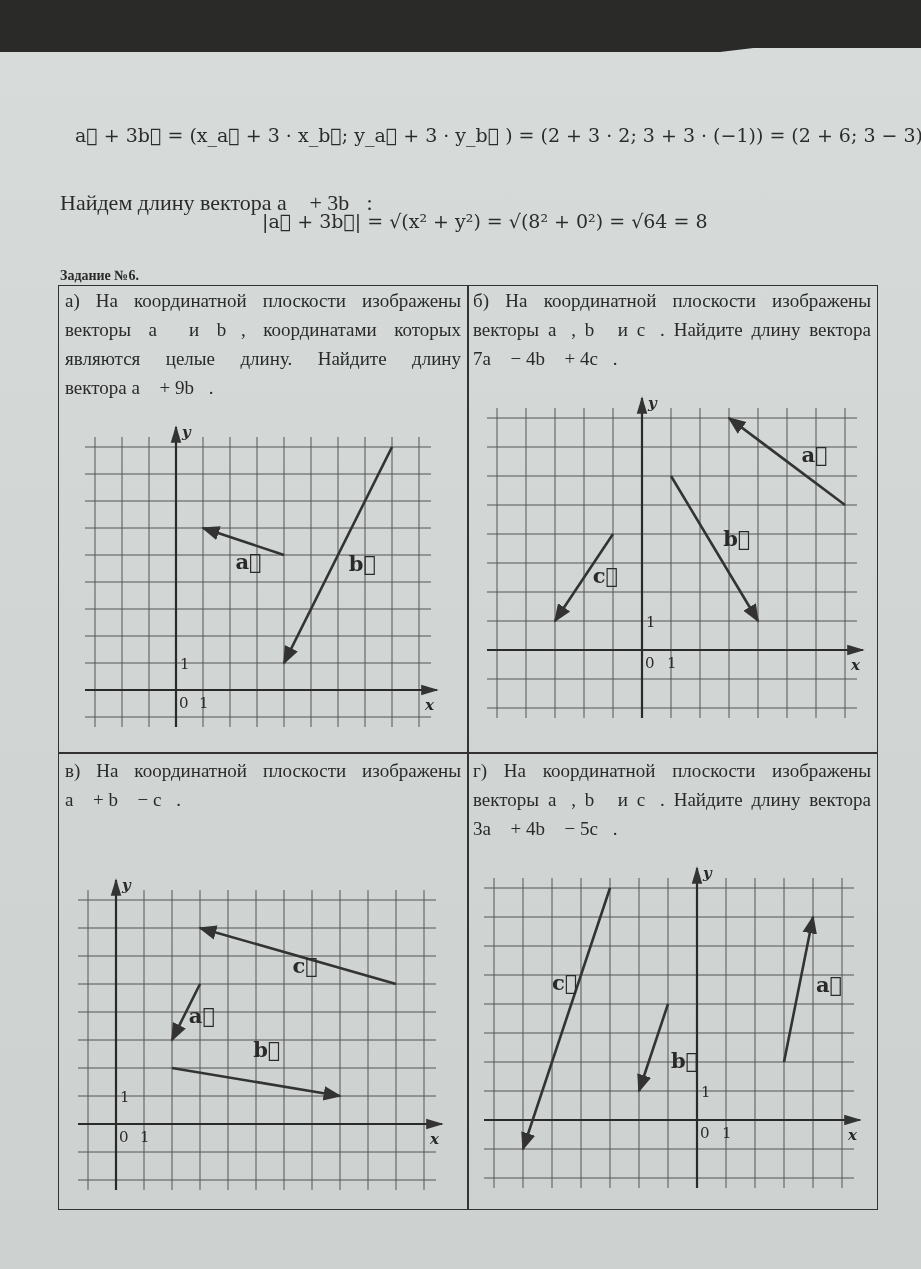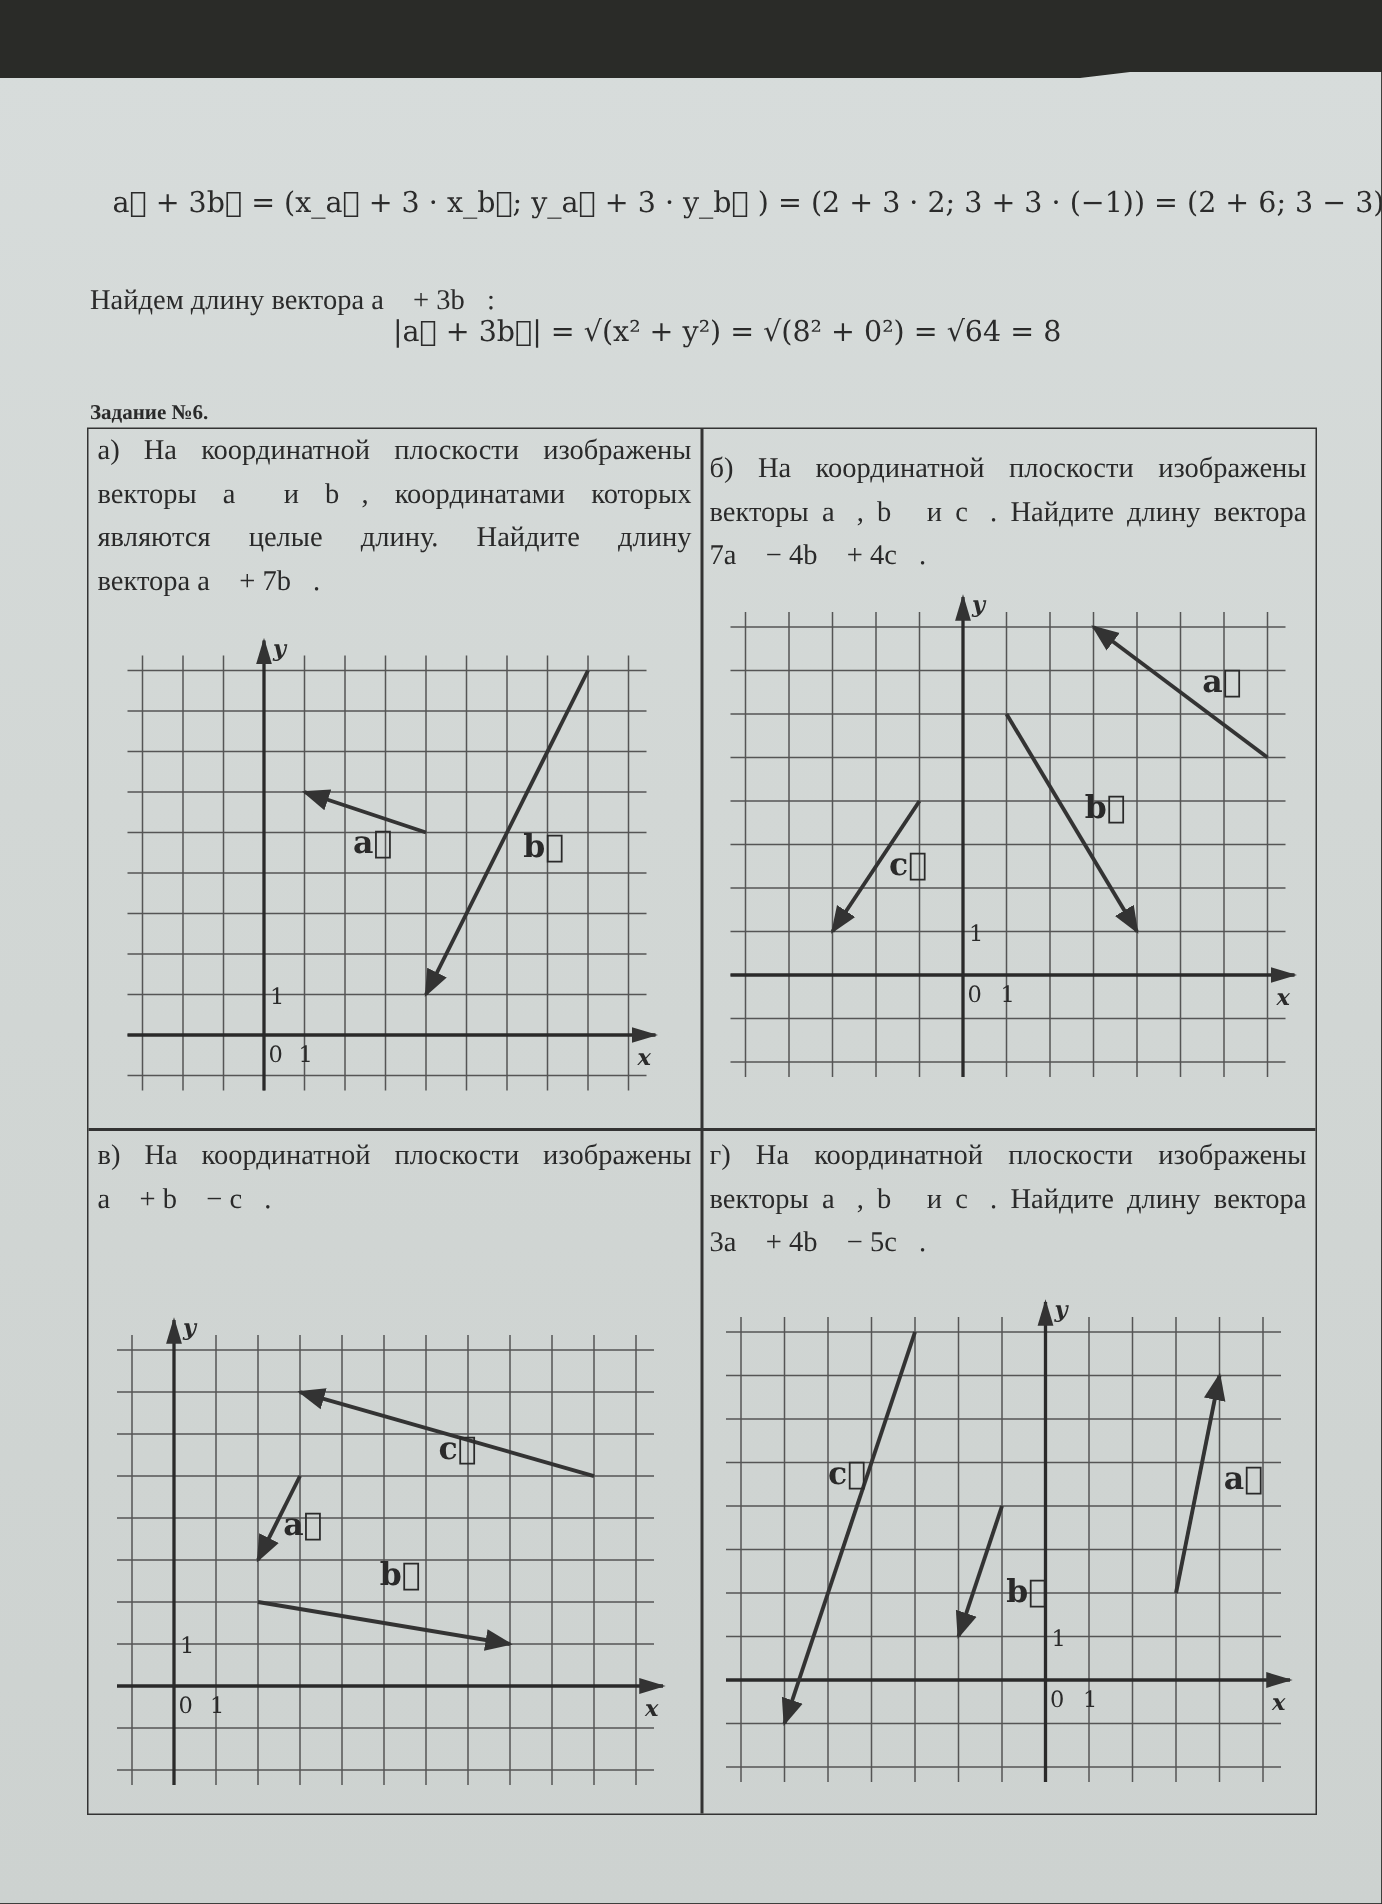--- a/index.html
+++ b/index.html
@@ -12,40 +12,40 @@
   .paper {
     position: absolute; left: 0; top: 48px; width: 921px; height: 1221px;
     background: linear-gradient(180deg, #d7dcdb 0%, #d2d7d5 40%, #cdd2d0 100%);
     clip-path: polygon(0 4px, 720px 4px, 921px -20px, 921px 1221px, 0 1221px);
   }
   .formula {
     position: absolute; font-family: "DejaVu Serif", serif; font-size: 19px;
     color: #2b2b2b; white-space: nowrap;
   }
   .f1 { left: 75px; top: 124px; }
-  .f2-label { left: 60px; top: 190px; font-family: "Liberation Serif", serif; font-size: 19px; }
+  .f2-label { left: 60px; top: 190px; font-family: "Liberation Serif", serif; font-size: 22px; }
   .f2 { left: 262px; top: 210px; text-align: right; }
   .title {
     position: absolute; left: 60px; top: 268px; font-weight: bold; font-size: 14px;
     font-family: "Liberation Serif", serif;
   }
   .table {
     position: absolute; left: 58px; top: 285px; width: 820px; height: 925px;
     border: 1.5px solid #333; box-sizing: border-box;
   }
   .vdiv { position: absolute; left: 408px; top: 0; width: 1.5px; height: 100%; background: #333; }
   .hdiv { position: absolute; left: 0; top: 466px; width: 100%; height: 1.5px; background: #333; }
   .cell-text {
     position: absolute; font-size: 19px; line-height: 29px; text-align: justify;
     font-family: "Liberation Serif", serif; color: #2a2a2a;
   }
   .cell-text .line { display: block; text-align-last: justify; }
   .cell-text .line.last { text-align-last: left; }
   .t-a { left: 6px; top: 0px; width: 396px; }
-  .t-b { left: 414px; top: 0px; width: 398px; margin-top: 12px; }
+  .t-b { left: 414px; top: 0px; width: 398px; }
   .t-v { left: 6px; top: 470px; width: 396px; }
   .t-g { left: 414px; top: 470px; width: 398px; }
   svg.graph { position: absolute; overflow: visible; }
   svg text { font-family: "DejaVu Serif", serif; fill: #2a2a2a; }
 </style>
 </head>
 <body>
 
 <div class="paper"></div>
 
@@ -56,21 +56,21 @@
 <div class="title">Задание №6.</div>
 
 <div class="table">
   <div class="vdiv"></div>
   <div class="hdiv"></div>
 
   <div class="cell-text t-a">
     <span class="line">а) На координатной плоскости изображены</span>
     <span class="line">векторы a⃗ и b⃗, координатами которых</span>
     <span class="line">являются целые длину. Найдите длину</span>
-    <span class="line last">вектора a⃗ + 7b⃗.</span>
+    <span class="line last">вектора a⃗ + 9b⃗.</span>
   </div>
   <div class="cell-text t-b">
     <span class="line">б) На координатной плоскости изображены</span>
     <span class="line">векторы a⃗, b⃗ и c⃗. Найдите длину вектора</span>
     <span class="line last">7a⃗ − 4b⃗ + 4c⃗.</span>
   </div>
   <div class="cell-text t-v">
     <span class="line">в) На координатной плоскости изображены</span>
     <span class="line last">a⃗ + b⃗ − c⃗.</span>
   </div>

